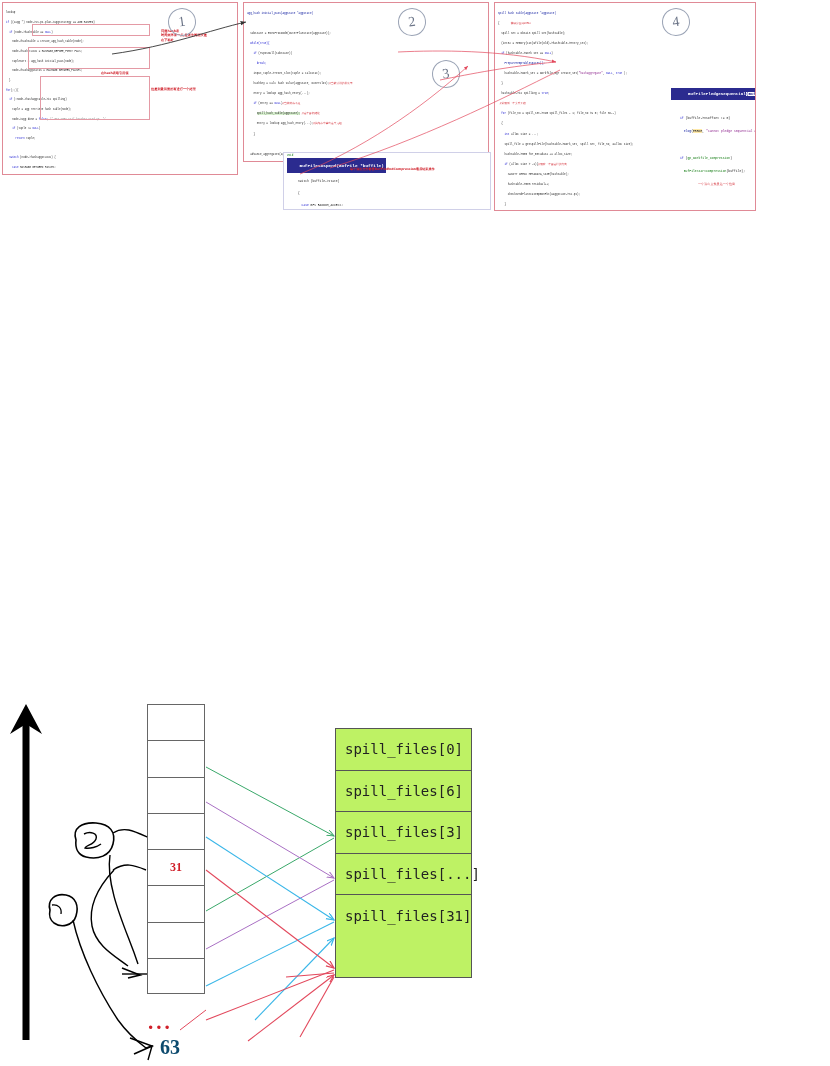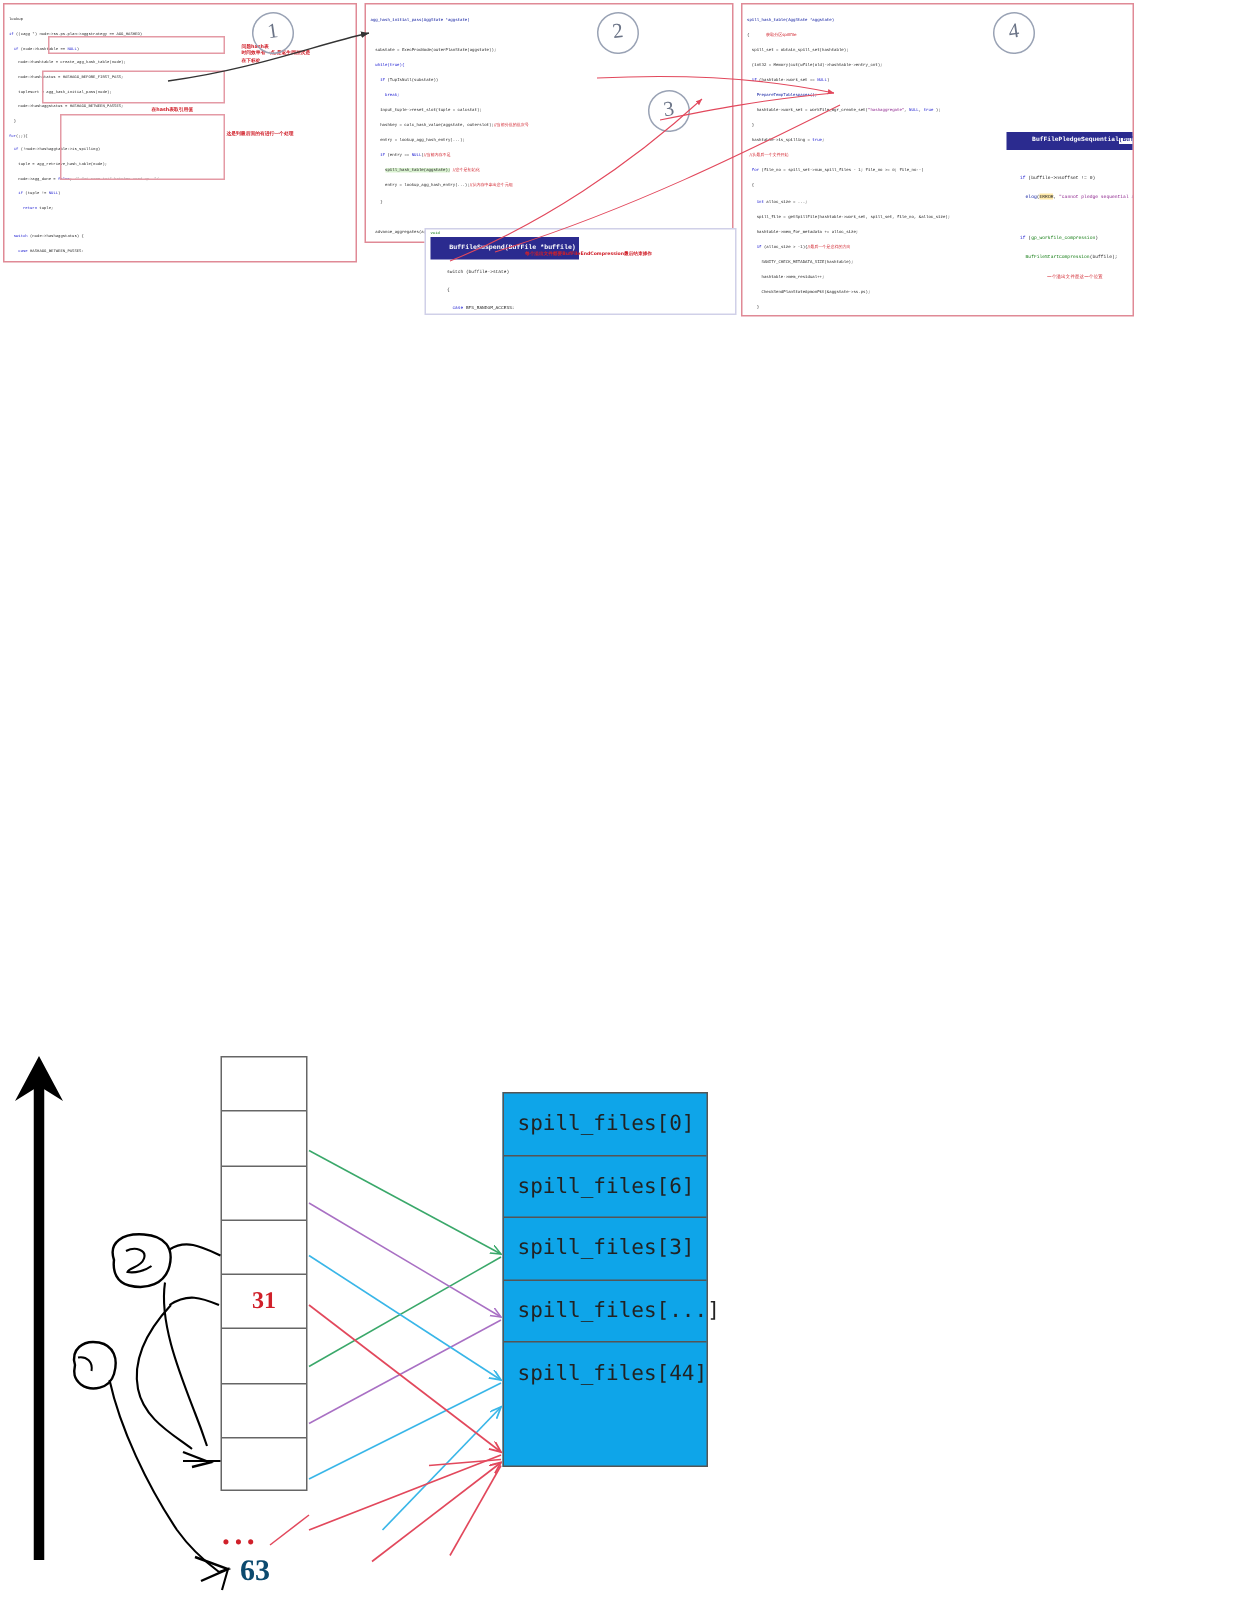--- a/index.html
+++ b/index.html
@@ -34,26 +34,26 @@
         display:flex;align-items:center;justify-content:center;
         transform:rotate(-8deg);}
 
   
   #diagram{position:absolute;left:0;top:690px;width:830px;height:376px;}
 
   .htable{position:absolute;left:147px;top:14px;width:58px;height:290px;
           border:1px solid #666;box-sizing:border-box;background:#fff;}
   .hcell{height:36.25px;border-bottom:1px solid #666;box-sizing:border-box;
          display:flex;align-items:center;justify-content:center;
-         font-family:"Liberation Serif",serif;font-size:16px;color:#d0202a;
+         font-family:"Liberation Serif",serif;font-size:12px;color:#d0202a;
          font-weight:bold;}
   .hcell:last-child{border-bottom:none;}
 
   .ftable{position:absolute;left:335px;top:38px;width:137px;height:250px;
-          border:1px solid #555;box-sizing:border-box;background:#0ea5e9;}
+          border:1px solid #555;box-sizing:border-box;background:#bef264;}
   .fcell{height:41.6px;border-bottom:1px solid #555;box-sizing:border-box;
          display:flex;align-items:center;padding-left:9px;
          font-family:"DejaVu Sans Mono",monospace;font-size:14px;color:#222;}
   .fcell:last-child{border-bottom:none;}
 
   .reddots{position:absolute;left:148px;top:1010px;color:#d0202a;
            font-size:21px;font-weight:bold;letter-spacing:3px;
            font-family:"Liberation Serif",serif;}
   .red63{position:absolute;left:160px;top:1036px;color:#0c4a6e;
          font-size:20px;font-weight:bold;font-family:"Liberation Serif",serif;}
@@ -262,21 +262,21 @@
     <div class="hcell"></div>
     <div class="hcell"></div>
     <div class="hcell"></div>
   </div>
 
   <div class="ftable">
     <div class="fcell">spill_files[0]</div>
     <div class="fcell">spill_files[6]</div>
     <div class="fcell">spill_files[3]</div>
     <div class="fcell">spill_files[...]</div>
-    <div class="fcell">spill_files[44]</div>
+    <div class="fcell">spill_files[31]</div>
   </div>
 
   <svg style="position:absolute;left:0;top:0;width:830px;height:376px;pointer-events:none;">
     <defs>
       <marker id="mk-cy" markerWidth="8" markerHeight="8" refX="7" refY="3" orient="auto">
         <path d="M0,0 L7,3 L0,6" fill="none" stroke="#39b6e8" stroke-width="1.1"></path>
       </marker>
       <marker id="mk-rd2" markerWidth="8" markerHeight="8" refX="7" refY="3" orient="auto">
         <path d="M0,0 L7,3 L0,6" fill="none" stroke="#e2485c" stroke-width="1.1"></path>
       </marker>

